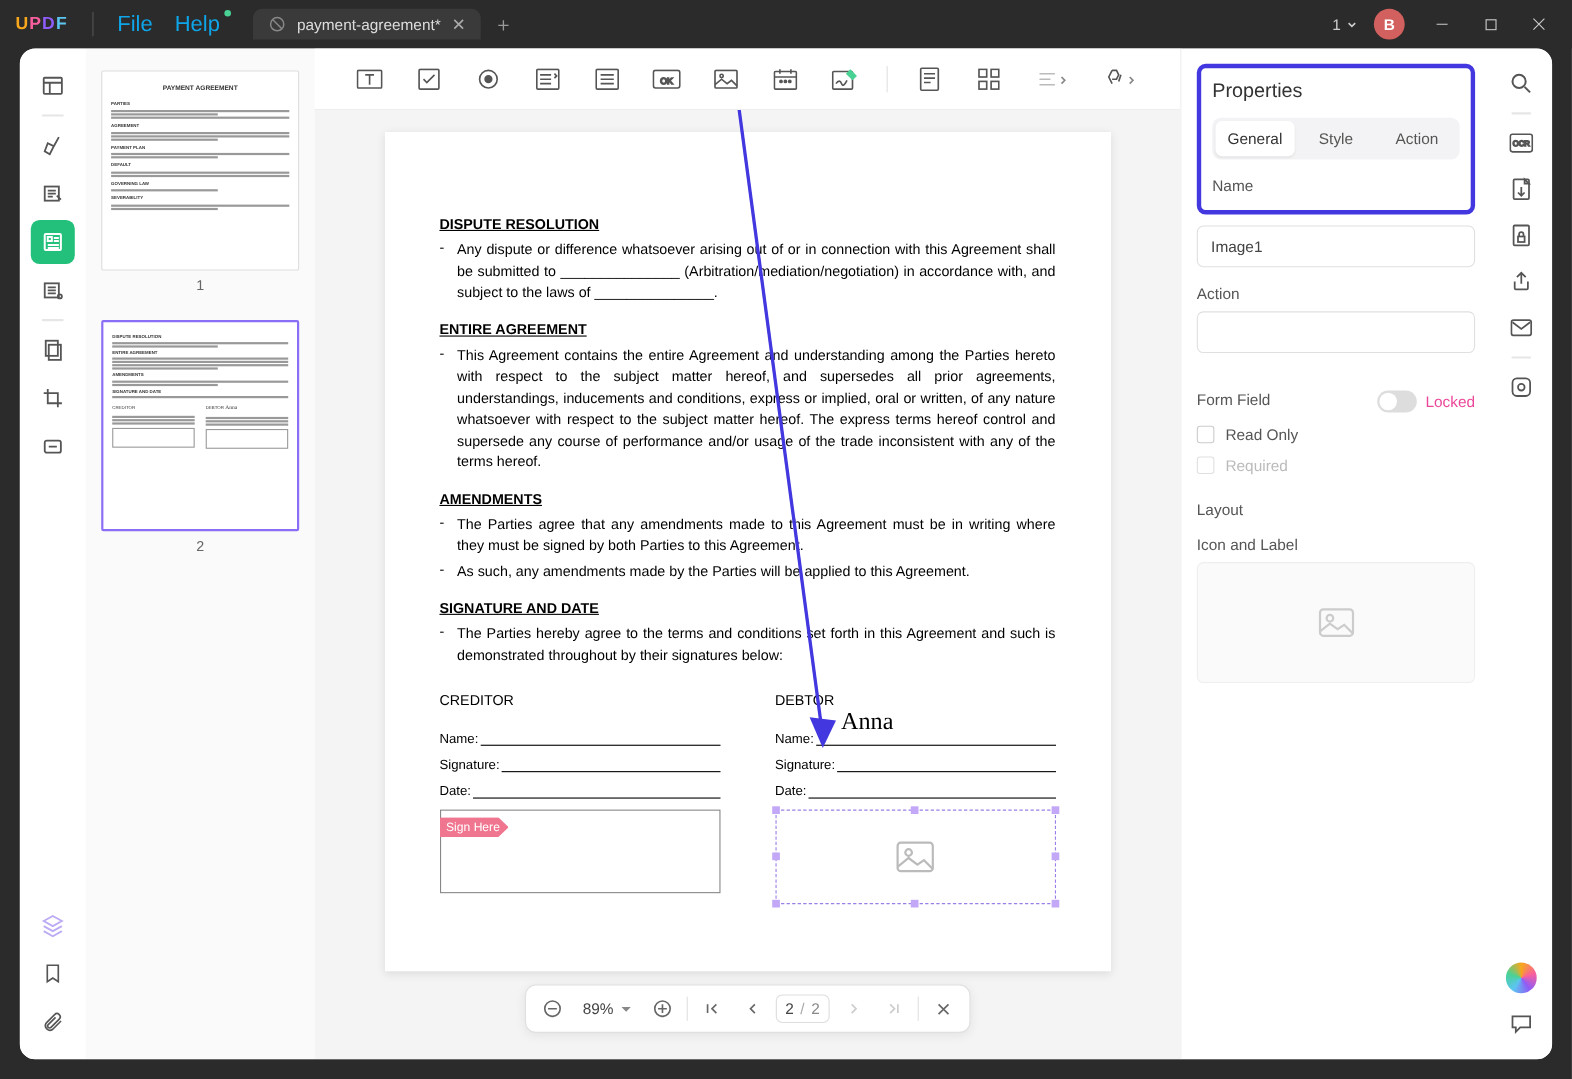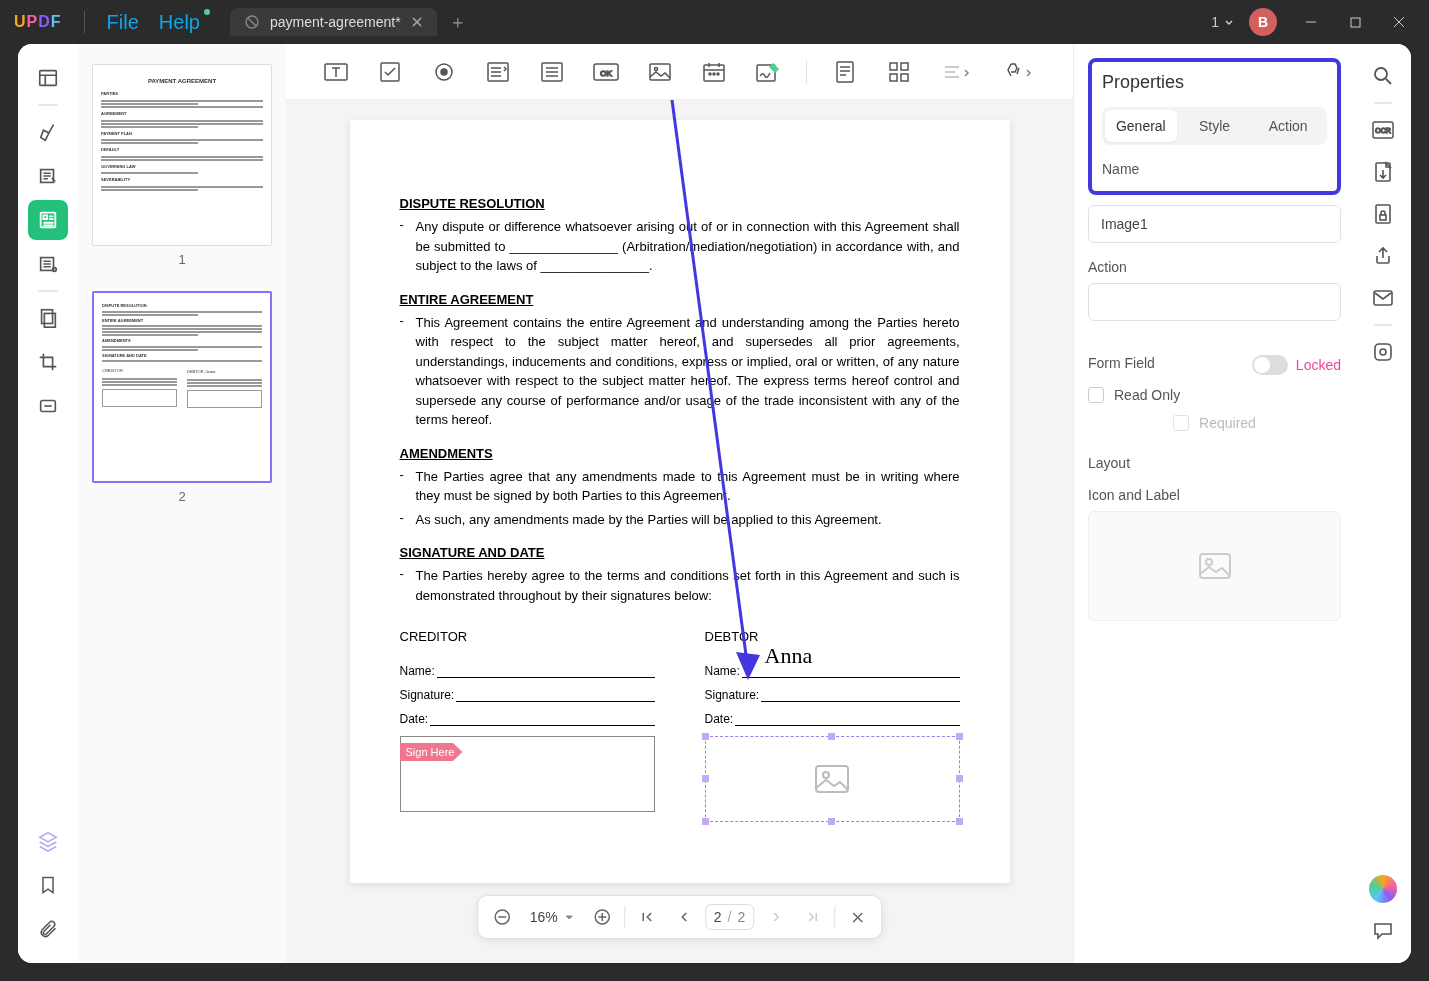--- a/index.html
+++ b/index.html
@@ -78,21 +78,21 @@
 .ptab { flex:1; text-align:center; padding:8px 0; font-size:14px; color:#555; border-radius:6px; cursor:pointer; }
 .ptab.active { background:#fff; color:#333; box-shadow:0 1px 2px rgba(0,0,0,.06); }
 .plabel { font-size:14px; color:#555; margin:16px 0 8px; }
 .pinput { width:100%; border:1px solid #e0e0e0; border-radius:6px; padding:10px 12px; font-size:14px; color:#444; background:#fff; }
 .pinput[disabled] { background:#fafafa; color:#aaa; }
 .fieldrow { display:flex; align-items:flex-start; justify-content:space-between; margin-top:34px; }
 .toggle { width:36px; height:20px; background:#ddd; border-radius:10px; position:relative; cursor:pointer; }
 .toggle::after { content:""; position:absolute; left:2px; top:2px; width:16px; height:16px; background:#fff; border-radius:50%; }
 .select { width:100%; border:1px solid #e0e0e0; border-radius:6px; padding:10px 12px; font-size:14px; color:#444; display:flex; justify-content:space-between; align-items:center; cursor:pointer; margin-top:8px; }
 .chk { display:flex; align-items:center; gap:10px; margin-top:12px; font-size:14px; color:#555; }
-.chk.dis { color:#bbb;justify-content:center; }
+.chk.dis { color:#bbb; }
 .chkbox { width:16px; height:16px; border:1.5px solid #ccc; border-radius:3px; }
 .iconprev { width:100%; height:110px; border:1px solid #eee; border-radius:6px; background:#fafafa; display:flex; align-items:center; justify-content:center; margin-top:8px; }
 .selicon { width:100%; border:1px solid #e0e0e0; border-radius:6px; padding:12px; text-align:center; font-size:14px; color:#444; background:#fff; cursor:pointer; margin-top:14px; }
 
 
 .rightrail { width:56px; background:#fff; display:flex; flex-direction:column; align-items:center; padding-top:14px; gap:6px; }
 .rrbtn { width:36px; height:36px; display:flex; align-items:center; justify-content:center; cursor:pointer; color:#555; border-radius:6px; }
 .rrsep { width:18px; height:2px; background:#e6e6e6; border-radius:1px; margin:2px 0; }
 .ai-badge { width:28px; height:28px; border-radius:50%; background:conic-gradient(#f7a71c,#f95f9f,#8e5cf6,#5bc6f0,#4ad295,#f7a71c); }
 
@@ -451,21 +451,21 @@
     </div>
 
     <div class="pagenav">
       <div class="pnbtn">
           <svg width="18" height="18" viewBox="0 0 18 18" fill="none" stroke="#666" stroke-width="1.5">
             <circle cx="9" cy="9" r="7"></circle>
             <path d="M5 9h8"></path>
           </svg>
         </div>
       <div class="zoomsel">
-          <span>16%</span>
+          <span>89%</span>
           <svg width="10" height="10" viewBox="0 0 10 10" stroke="#888" fill="#888">
             <path d="M2 4l3 3 3-3z"></path>
           </svg>
         </div>
       <div class="pnbtn">
           <svg width="18" height="18" viewBox="0 0 18 18" fill="none" stroke="#666" stroke-width="1.5">
             <circle cx="9" cy="9" r="7"></circle>
             <path d="M5 9h8M9 5v8"></path>
           </svg>
         </div>

